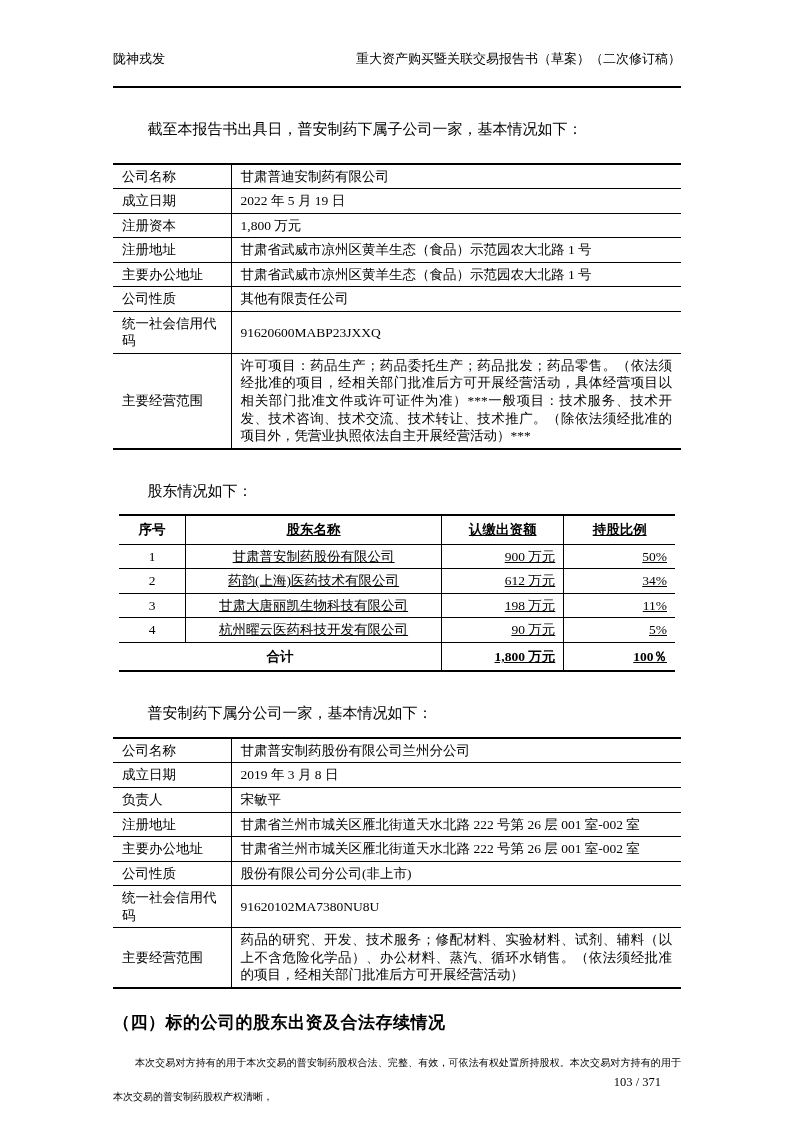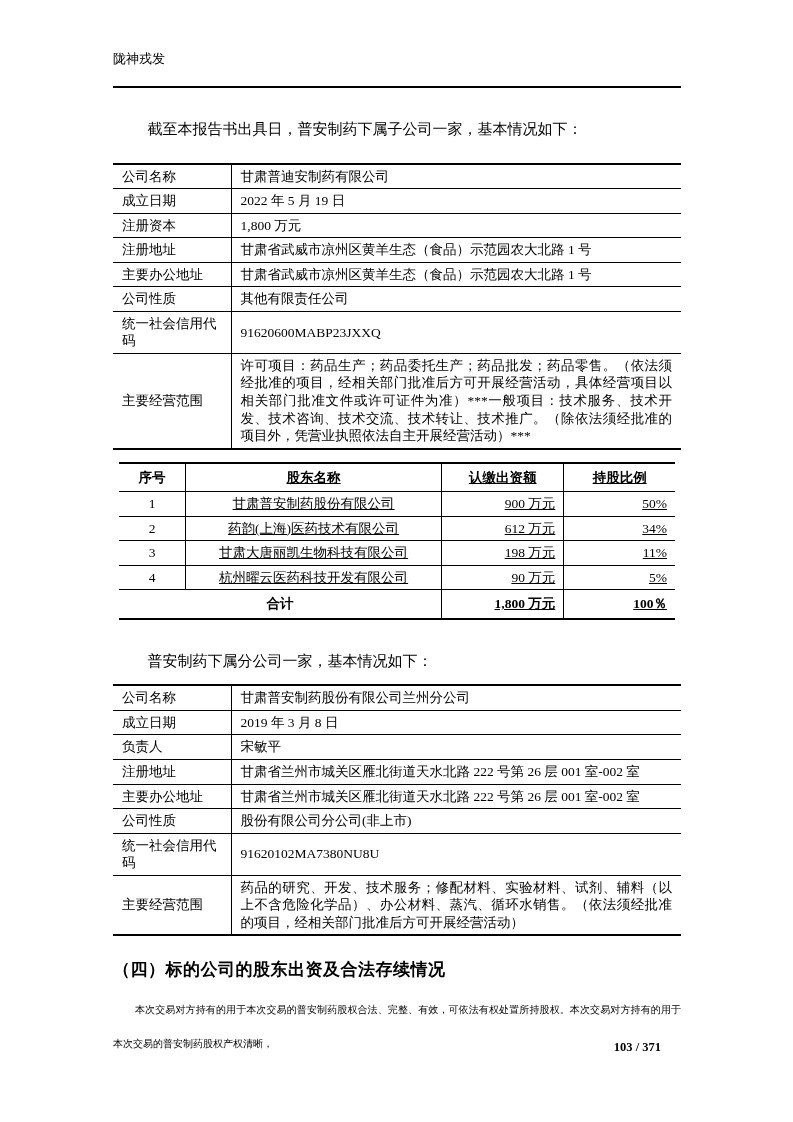--- a/index.html
+++ b/index.html
@@ -71,31 +71,32 @@
     font-weight:700; font-size:17px;
     margin:22px 0 0 0; letter-spacing:0.5px;
   }
   .section-para {
     font-size:10px; line-height:34px; text-align:justify;
     text-indent:2.2em; margin:12px 0 0 0;
   }
 
   
   .page-footer {
-    position:absolute; top:1040px; right:132px;
-    font-size:12.5px; font-weight:bold;
+    position:absolute; top:1075px; right:132px;
+    font-size:12.5px; font-weight:normal;
   }
 </style>
 </head>
 <body>
 
 <div class="page">
 
   <div class="doc-header">
     <span class="left">陇神戎发</span>
+    <span class="right">重大资产购买暨关联交易报告书（草案）（二次修订稿）</span>
   </div>
 
   <p class="para">截至本报告书出具日，普安制药下属子公司一家，基本情况如下：</p>
 
   <table class="info-table t1">
     <tbody>
       <tr>
         <td class="label">公司名称</td>
         <td class="value">甘肃普迪安制药有限公司</td>
       </tr>
@@ -123,20 +124,21 @@
         <td class="label">统一社会信用代码</td>
         <td class="value">91620600MABP23JXXQ</td>
       </tr>
       <tr>
         <td class="label">主要经营范围</td>
         <td class="value">许可项目：药品生产；药品委托生产；药品批发；药品零售。（依法须经批准的项目，经相关部门批准后方可开展经营活动，具体经营项目以相关部门批准文件或许可证件为准）***一般项目：技术服务、技术开发、技术咨询、技术交流、技术转让、技术推广。（除依法须经批准的项目外，凭营业执照依法自主开展经营活动）***</td>
       </tr>
     </tbody>
   </table>
 
+  <p class="para">股东情况如下：</p>
 
   <table class="share-table">
     <colgroup>
         <col class="w-no">
         <col class="w-name">
         <col class="w-amt">
         <col class="w-ratio">
       </colgroup>
     <thead>
       <tr>

